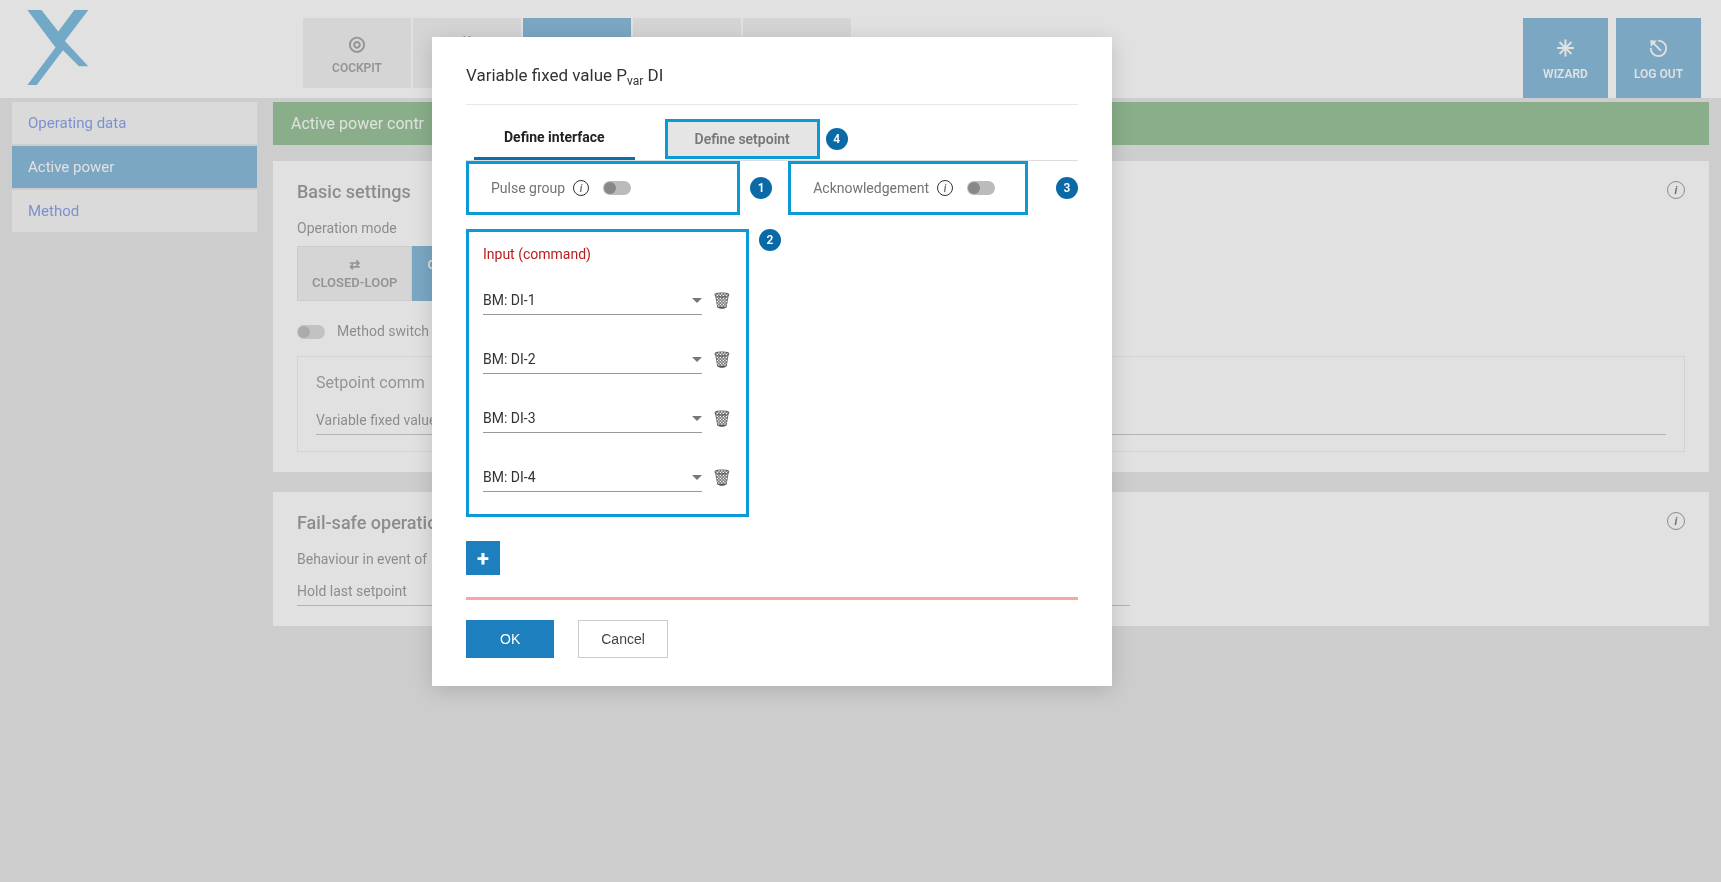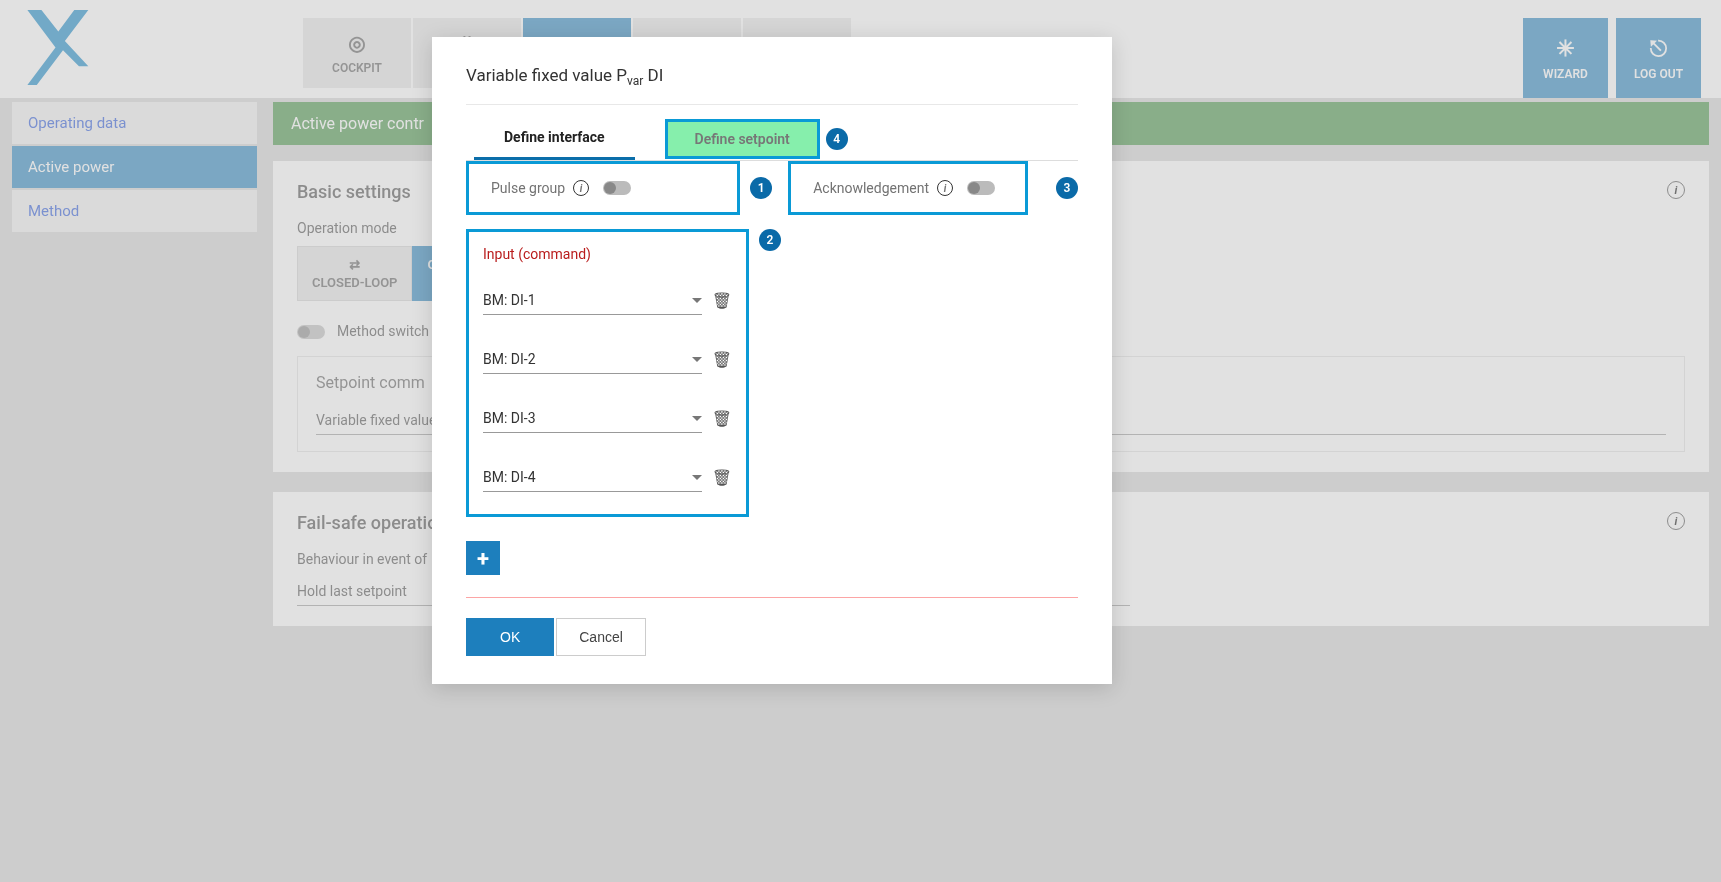--- a/index.html
+++ b/index.html
@@ -60,21 +60,21 @@
   .input-card.highlight-frame { margin-bottom: 10px;}
   .input-card-title { font-size:14px; color:#b91c1c; margin-bottom:24px;}
   .input-row { display:flex; align-items:center; gap:10px; margin-bottom:30px;}
   .input-row:last-child { margin-bottom:0;margin-top:21px;}
   .input-select { flex:1; border:none; border-bottom:1px solid #999; padding:6px 0; font-size:14px; color:#333; background:transparent; display:flex; justify-content:space-between; align-items:center;}
   .caret { border-left:5px solid transparent;border-right:5px solid transparent;border-top:5px solid #777; display:inline-block;}
   .trash-icon { font-size:16px; color:#555; cursor:pointer;}
   
   .add-btn { width:34px; height:34px; background:#1d7fbd; color:#fff; display:flex;align-items:center;justify-content:center;font-size:22px;font-weight:bold;cursor:pointer; margin-top:4px;}
   
-  .modal-footer { border-top:1px solid #fca5a5; padding-top:20px; margin-top:22px; display:flex; gap:2px;}
+  .modal-footer { border-top:3px solid #fca5a5; padding-top:20px; margin-top:22px; display:flex; gap:24px;}
   .btn-ok { background:#1d7fbd; color:#fff; padding:10px 34px; font-size:14px; border:none; cursor:pointer;}
   .btn-cancel { background:#fff; color:#444; padding:10px 22px; font-size:14px; border:1px solid #ccc; cursor:pointer;}
 
   .header-row-bg { background:#fff; height:98px; position:relative;}
 </style>
 </head>
 <body>
 
 <div class="header-row-bg">
   <div class="header">
@@ -161,21 +161,21 @@
 <div class="overlay"></div>
 
 <div class="modal">
   <div class="modal-title">
     <span>Variable fixed value P</span><sub>var</sub><span> DI</span>
   </div>
 
   <div class="tabs">
     <div class="tab active"><span>Define interface</span></div>
     <div style="display:flex;align-items:center;gap:6px;">
-      <div class="tab highlight-box" style="background:#86efac;"><span>Define setpoint</span></div>
+      <div class="tab highlight-box" style="background:#e5e5e5;"><span>Define setpoint</span></div>
       <span class="step-badge">4</span>
     </div>
   </div>
 
   <div class="panel-row">
     <div class="panel-col-left" style="display:flex;align-items:center;gap:10px;">
       <div class="toggle-panel highlight-frame" style="flex:1;">
         <span>Pulse group</span>
         <span class="info-circle">i</span>
         <span class="toggle" style="margin-left:6px;"></span>

